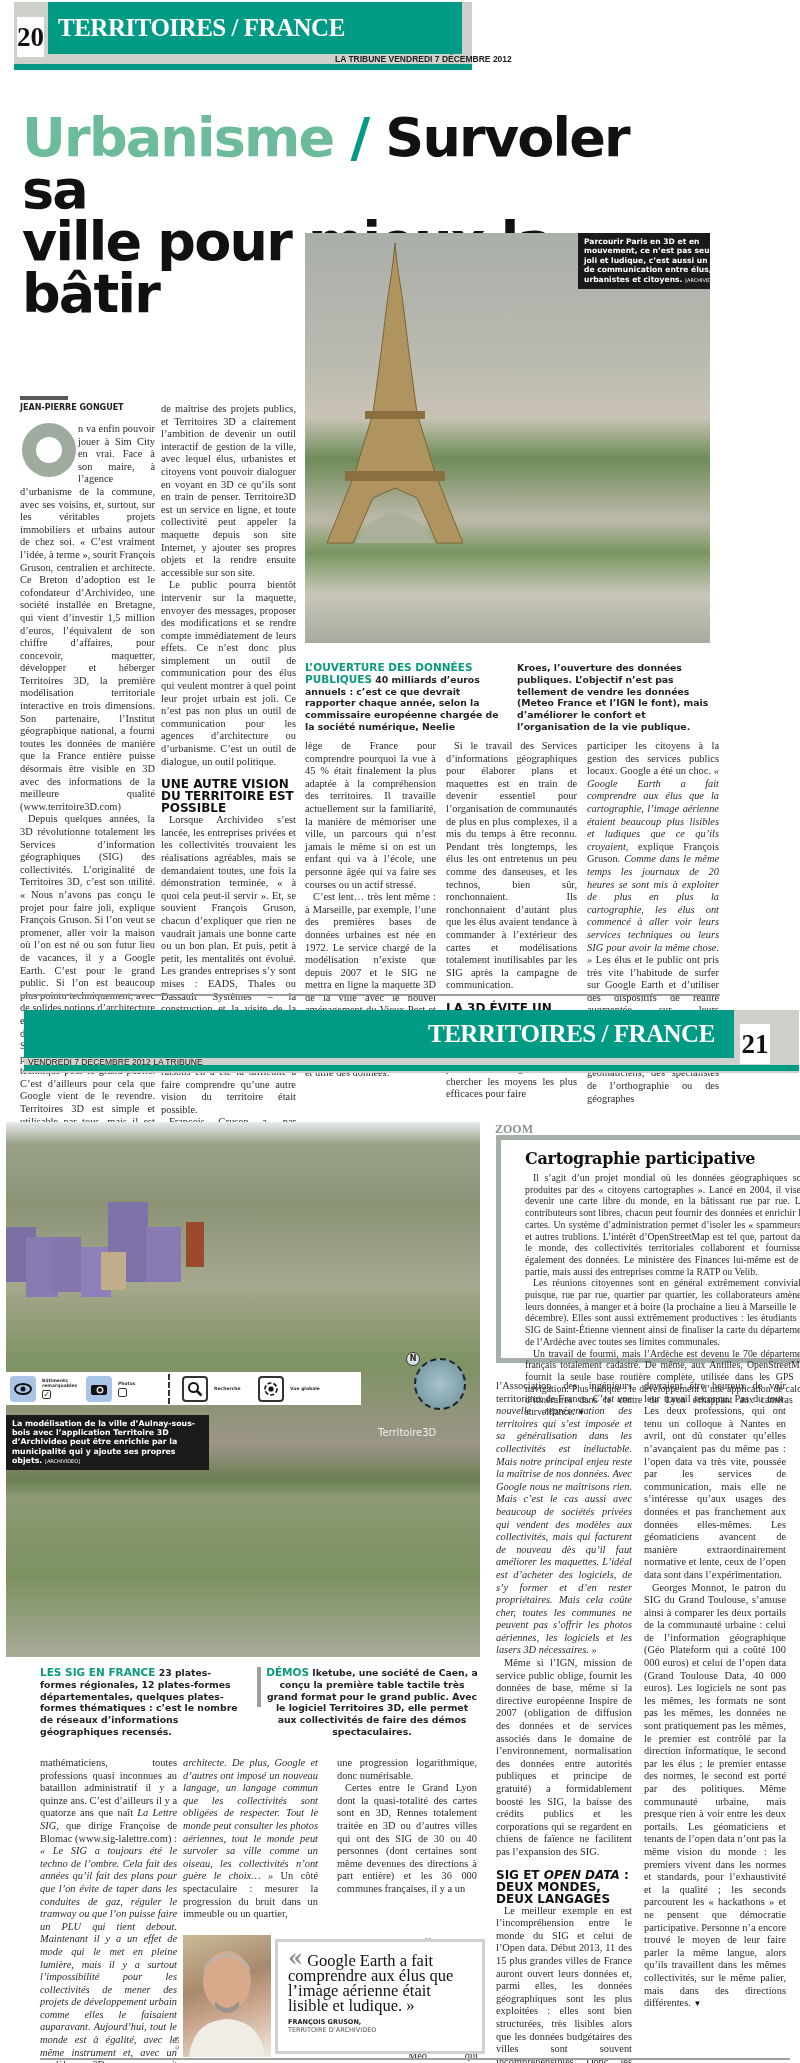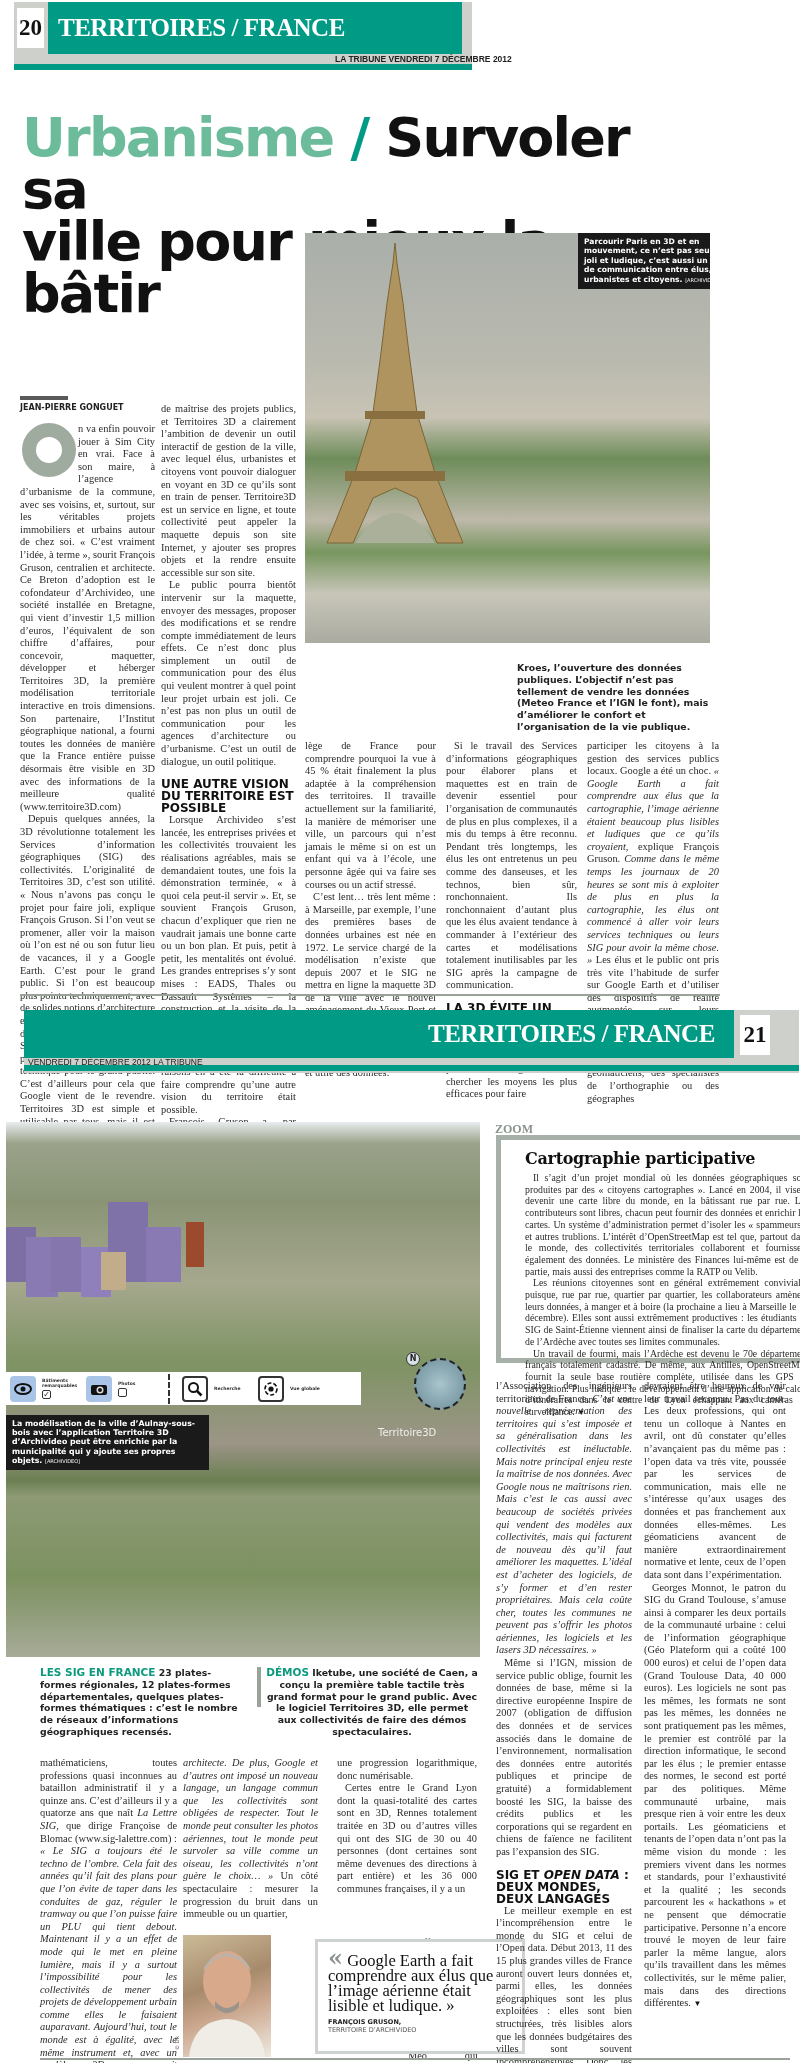--- a/index.html
+++ b/index.html
@@ -1,21 +1,21 @@
 <!DOCTYPE html>
 <html><head>
 <meta charset="utf-8">
 <style>
   * { box-sizing: border-box; margin: 0; padding: 0; }
   html, body { width: 800px; background: #ffffff; }
   body { font-family: "DejaVu Serif", serif; color: #222; position: relative; height: 2063px; overflow: hidden; }
   .abs { position: absolute; }
   .hdr-green { background: #009a85; }
   .hdr-grey { background: #cdd0cb; }
-  .hdr-num { background: #fff; color: #111; font-family: "Liberation Serif", serif; font-weight: bold; font-size: 23px; display:flex; align-items:center; justify-content:center; }
+  .hdr-num { background: #fff; color: #111; font-family: "Liberation Serif", serif; font-weight: bold; font-size: 27px; display:flex; align-items:center; justify-content:center;margin-top:9px; }
   .hdr-title { color: #fff; font-family: "Liberation Serif", serif; font-weight: bold; font-size: 25px; letter-spacing: -0.5px; white-space: nowrap; }
   .hdr-date { font-family: "Liberation Sans", sans-serif; font-size: 8.5px; font-weight: bold; color: #222; white-space: nowrap; }
 
   
   .headline { left: 22px; top: 112px; width: 640px; font-family: "DejaVu Sans", sans-serif; font-weight: bold; font-size: 54px; line-height: 52px; letter-spacing: -1.8px; color: #111; }
   .headline .kicker { color: #6cbc9c; }
   .headline .slash { color: #009a85; }
 
   .chapo { left: 22px; top: 233px; width: 270px; font-family: "Liberation Serif", serif; font-size: 19px; line-height: 21.5px; color: #111; }
   .chapo i { font-style: italic; }
@@ -53,21 +53,21 @@
   
   .zoom-label { left: 495px; top: 1122px; font-family: "Liberation Serif", serif; font-weight: bold; font-size: 12px; color: #8b948c; }
   .zoom-box { left: 496px; top: 1135px; width: 342px; height: 228px; border: 5px solid #a7b0a8; background: #fff; padding: 9px 24px 0 24px; }
   .zoom-title { font-family: "DejaVu Serif", serif; font-weight: bold; font-size: 16px; color: #111; margin-bottom: 4px; letter-spacing: -0.3px; }
   .zoom-box .col { font-size: 9.8px; line-height: 11.7px; }
 
   .pullcaption { font-family: "DejaVu Sans", sans-serif; font-weight: bold; font-size: 9.3px; line-height: 11.8px; color: #222; }
   .pullcaption .lead { color: #0b9a7e; font-size: 10.5px; }
   .grey-rule { background: #9aa29a; }
 
-  .quote-box { left: 275px; top: 1939px; width: 210px; height: 115px; border: 3px solid #cfd3cf; background:#fff;margin-left:40px; }
+  .quote-box { left: 275px; top: 1939px; width: 210px; height: 115px; border: 3px solid #cfd3cf; background:#fff; }
   .portrait { left: 183px; top: 1935px; width: 88px; height: 122px; overflow:hidden; background: linear-gradient(160deg, #cbbb97 0%, #a78a6c 40%, #c9a48a 60%, #efe9df 100%); }
   .quote-text { font-family: "Liberation Serif", serif; font-size: 16.5px; line-height: 15px; color: #111; }
   .quote-marks { font-family: "DejaVu Serif", serif; font-weight: bold; font-size: 24px; color: #8b948c; }
   .quote-author { font-family: "DejaVu Sans", sans-serif; font-weight: bold; font-size: 6.5px; color:#222; }
   .quote-role { font-family: "DejaVu Sans", sans-serif; font-size: 6.5px; color:#555; }
   .endmark { color: #111; font-size: 8px; }
 </style>
 </head>
 <body>
 
@@ -111,20 +111,23 @@
   </div>
 
   <div class="abs col" style="left:161px;top:403px;width:135px;">
     <p class="noindent">de maîtrise des projets publics, et Territoires 3D a clairement l’ambition de devenir un outil interactif de gestion de la ville, avec lequel élus, urbanistes et citoyens vont pouvoir dialoguer en voyant en 3D ce qu’ils sont en train de penser. Territoire3D est un service en ligne, et toute collectivité peut appeler la maquette depuis son site Internet, y ajouter ses propres objets et la rendre ensuite accessible sur son site.</p>
     <p>Le public pourra bientôt intervenir sur la maquette, envoyer des messages, proposer des modifications et se rendre compte immédiatement de leurs effets. Ce n’est donc plus simplement un outil de communication pour des élus qui veulent montrer à quel point leur projet urbain est joli. Ce n’est pas non plus un outil de communication pour les agences d’architecture ou d’urbanisme. C’est un outil de dialogue, un outil politique.</p>
     <div class="subhead">UNE AUTRE VISION DU TERRITOIRE EST POSSIBLE</div>
     <p>Lorsque Archivideo s’est lancée, les entreprises privées et les collectivités trouvaient les réalisations agréables, mais se demandaient toutes, une fois la démonstration terminée, « à quoi cela peut-il servir ». Et, se souvient François Gruson, chacun d’expliquer que rien ne vaudrait jamais une bonne carte ou un bon plan. Et puis, petit à petit, les mentalités ont évolué. Les grandes entreprises s’y sont mises : EADS, Thales ou Dassault Systèmes – la construction et la visite de la Grande Pyramide de Dassault sont un must du genre. Puis les Pages jaunes, Tom Tom, etc. Mais ce fut lent. L’une des raisons en a été la difficulté à faire comprendre qu’une autre vision du territoire était possible.</p>
     <p>François Gruson a, par exemple, travaillé avec Alain Berthoz qui tenait la chaire de Physiologie de la perception et de l’action au Col-</p>
   </div>
 
+  <div class="abs pullcaption" style="left:305px;top:662px;width:205px;">
+    <span class="lead">L’OUVERTURE DES DONNÉES PUBLIQUES</span><span> 40 milliards d’euros annuels : c’est ce que devrait rapporter chaque année, selon la commissaire européenne chargée de la société numérique, Neelie</span>
+  </div>
   <div class="abs pullcaption" style="left:517px;top:662px;width:200px;">
     <span>Kroes, l’ouverture des données publiques. L’objectif n’est pas tellement de vendre les données (Meteo France et l’IGN le font), mais d’améliorer le confort et l’organisation de la vie publique.</span>
   </div>
 
   <div class="abs col" style="left:305px;top:740px;width:131px;">
     <p class="noindent">lège de France pour comprendre pourquoi la vue à 45 % était finalement la plus adaptée à la compréhension des territoires. Il travaille actuellement sur la familiarité, la manière de mémoriser une ville, un parcours qui n’est jamais le même si on est un enfant qui va à l’école, une personne âgée qui va faire ses courses ou un actif stressé.</p>
     <p>C’est lent… très lent même : à Marseille, par exemple, l’une des premières bases de données urbaines est née en 1972. Le service chargé de la modélisation n’existe que depuis 2007 et le SIG ne mettra en ligne la maquette 3D de la ville avec le nouvel aménagement du Vieux Port et de la Canebière que début 2013. Quarante ans, c’est beaucoup pour arriver à une exploitation enfin spectaculaire et utile des données.</p>
   </div>
   <div class="abs col" style="left:446px;top:740px;width:131px;">
     <p>Si le travail des Services d’informations géographiques pour élaborer plans et maquettes est en train de devenir essentiel pour l’organisation de communautés de plus en plus complexes, il a mis du temps à être reconnu. Pendant très longtemps, les élus les ont entretenus un peu comme des danseuses, et les technos, bien sûr, ronchonnaient. Ils ronchonnaient d’autant plus que les élus avaient tendance à commander à l’extérieur des cartes et modélisations totalement inutilisables par les SIG après la campagne de communication.</p>

